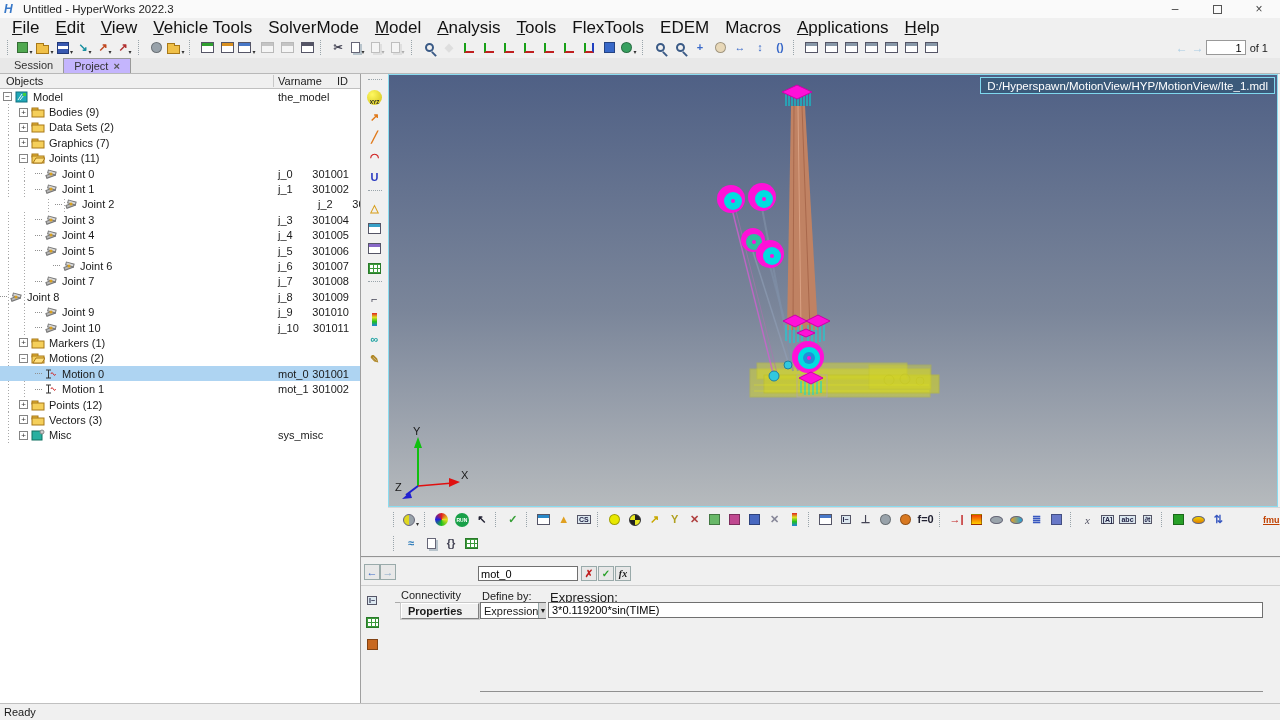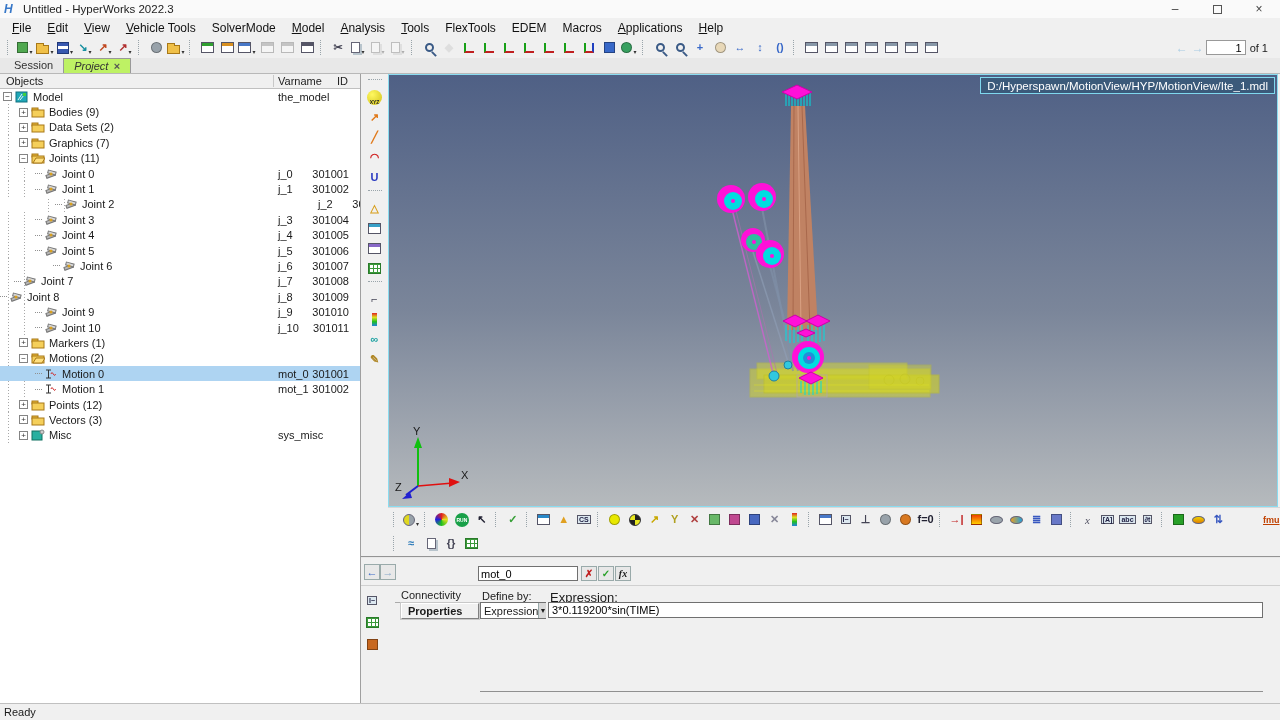--- a/index.html
+++ b/index.html
@@ -14,21 +14,21 @@
     font-style:italic; color:#3878c8; font-size:12px; line-height:12px; }
   #title-text { font-size:11.5px; color:#222; }
   #win-controls { margin-left:auto; display:flex; height:18px; }
   .winbtn { width:42px; height:18px; display:flex; align-items:center; justify-content:center;
     font-size:12px; color:#444; }
   .maxbox { width:9px; height:9px; border:1px solid #555; display:inline-block; }
 
   
   #menubar { position:absolute; left:0; top:18px; width:1280px; height:19px;
     background:#f0f0f0; display:flex; align-items:center; padding-left:4px; }
-  .menu-item { padding:2px 8px; font-size:12px; color:#111; }
+  .menu-item { padding:2px 8px; font-size:17px; color:#111; }
   .menu-item u { text-decoration:underline; }
 
   
   #toolbar { position:absolute; left:0; top:37px; width:1280px; height:21px;
     background:#f0f0f0; display:flex; align-items:center; padding:0 4px; }
   #page-nav { margin-left:auto; display:flex; align-items:center; margin-right:8px; }
   .nav-arr { font-size:12px; color:#a8cce4; font-weight:bold; margin:0 2px; }
   #page-num { width:40px; height:15px; border:1px solid #999; background:#fff;
     text-align:right; font-size:11px; padding-right:3px; font-family:"Liberation Sans",sans-serif;}
   #page-of { margin-left:4px; font-size:11px; }
@@ -80,21 +80,21 @@
     justify-content:center; }
   .k-grid .core { width:13px; height:11px; background:#fff; border:1px solid #2a7a2a;
     background-image:repeating-linear-gradient(0deg,#3a9a3a 0 1px,transparent 1px 4px),
       repeating-linear-gradient(90deg,#3a9a3a 0 1px,transparent 1px 4px); }
   .k-fmu .core { color:#c04000; font-size:9px; font-weight:bold; text-decoration:underline;padding-left:34px; }
 
   
   #tabrow { position:absolute; left:0; top:58px; width:1280px; height:16px;
     background:#e8e8e8; border-bottom:1px solid #b8b8b8; display:flex; align-items:flex-end; padding-left:4px;}
   .tab { height:15px; padding:1px 10px; font-size:11px; color:#333; }
-  .tab.active { background:#bef264; border:1px solid #999; border-bottom:none;font-style:italic; }
+  .tab.active { background:#c4b5fd; border:1px solid #999; border-bottom:none; }
   .tab .closex { margin-left:5px; color:#555; font-weight:bold; }
 
   
   #tree-panel { position:absolute; left:0; top:74px; width:361px; height:629px;
     background:#fff; border-right:1px solid #a0a0a0; overflow:hidden; }
   #tree-header { height:15px; background:#f0f0f0; border-bottom:1px solid #c0c0c0;
     position:relative; font-size:11px; color:#222; }
   #col-objects { position:absolute; left:6px; top:1px; }
   #col-varname { position:absolute; left:278px; top:1px; border-left:1px solid #c8c8c8;
     padding-left:4px; margin-left:-5px;}
@@ -524,21 +524,21 @@
               <rect x="2" y="6" width="9" height="3" transform="rotate(-20 6 7)"></rect>
               <rect x="4" y="3" width="8" height="3" transform="rotate(15 8 4)" fill="#d8d8d8"></rect>
             </g>
             <circle cx="7" cy="6" r="1.5" fill="#d8a020"></circle>
           </svg>
         </span>
         <span class="tlabel">Joint 6</span>
         <span class="tvar">j_6</span>
         <span class="tid">301007</span>
       </div>
-      <div class="trow lv2" style="padding-left: 14px;">
+      <div class="trow lv2" style="padding-left: 35px;">
         <span class="connector"></span>
         <span class="tico">
           <svg width="14" height="12">
             <g stroke="#777" fill="#b8b8b8">
               <rect x="2" y="6" width="9" height="3" transform="rotate(-20 6 7)"></rect>
               <rect x="4" y="3" width="8" height="3" transform="rotate(15 8 4)" fill="#d8d8d8"></rect>
             </g>
             <circle cx="7" cy="6" r="1.5" fill="#d8a020"></circle>
           </svg>
         </span>

